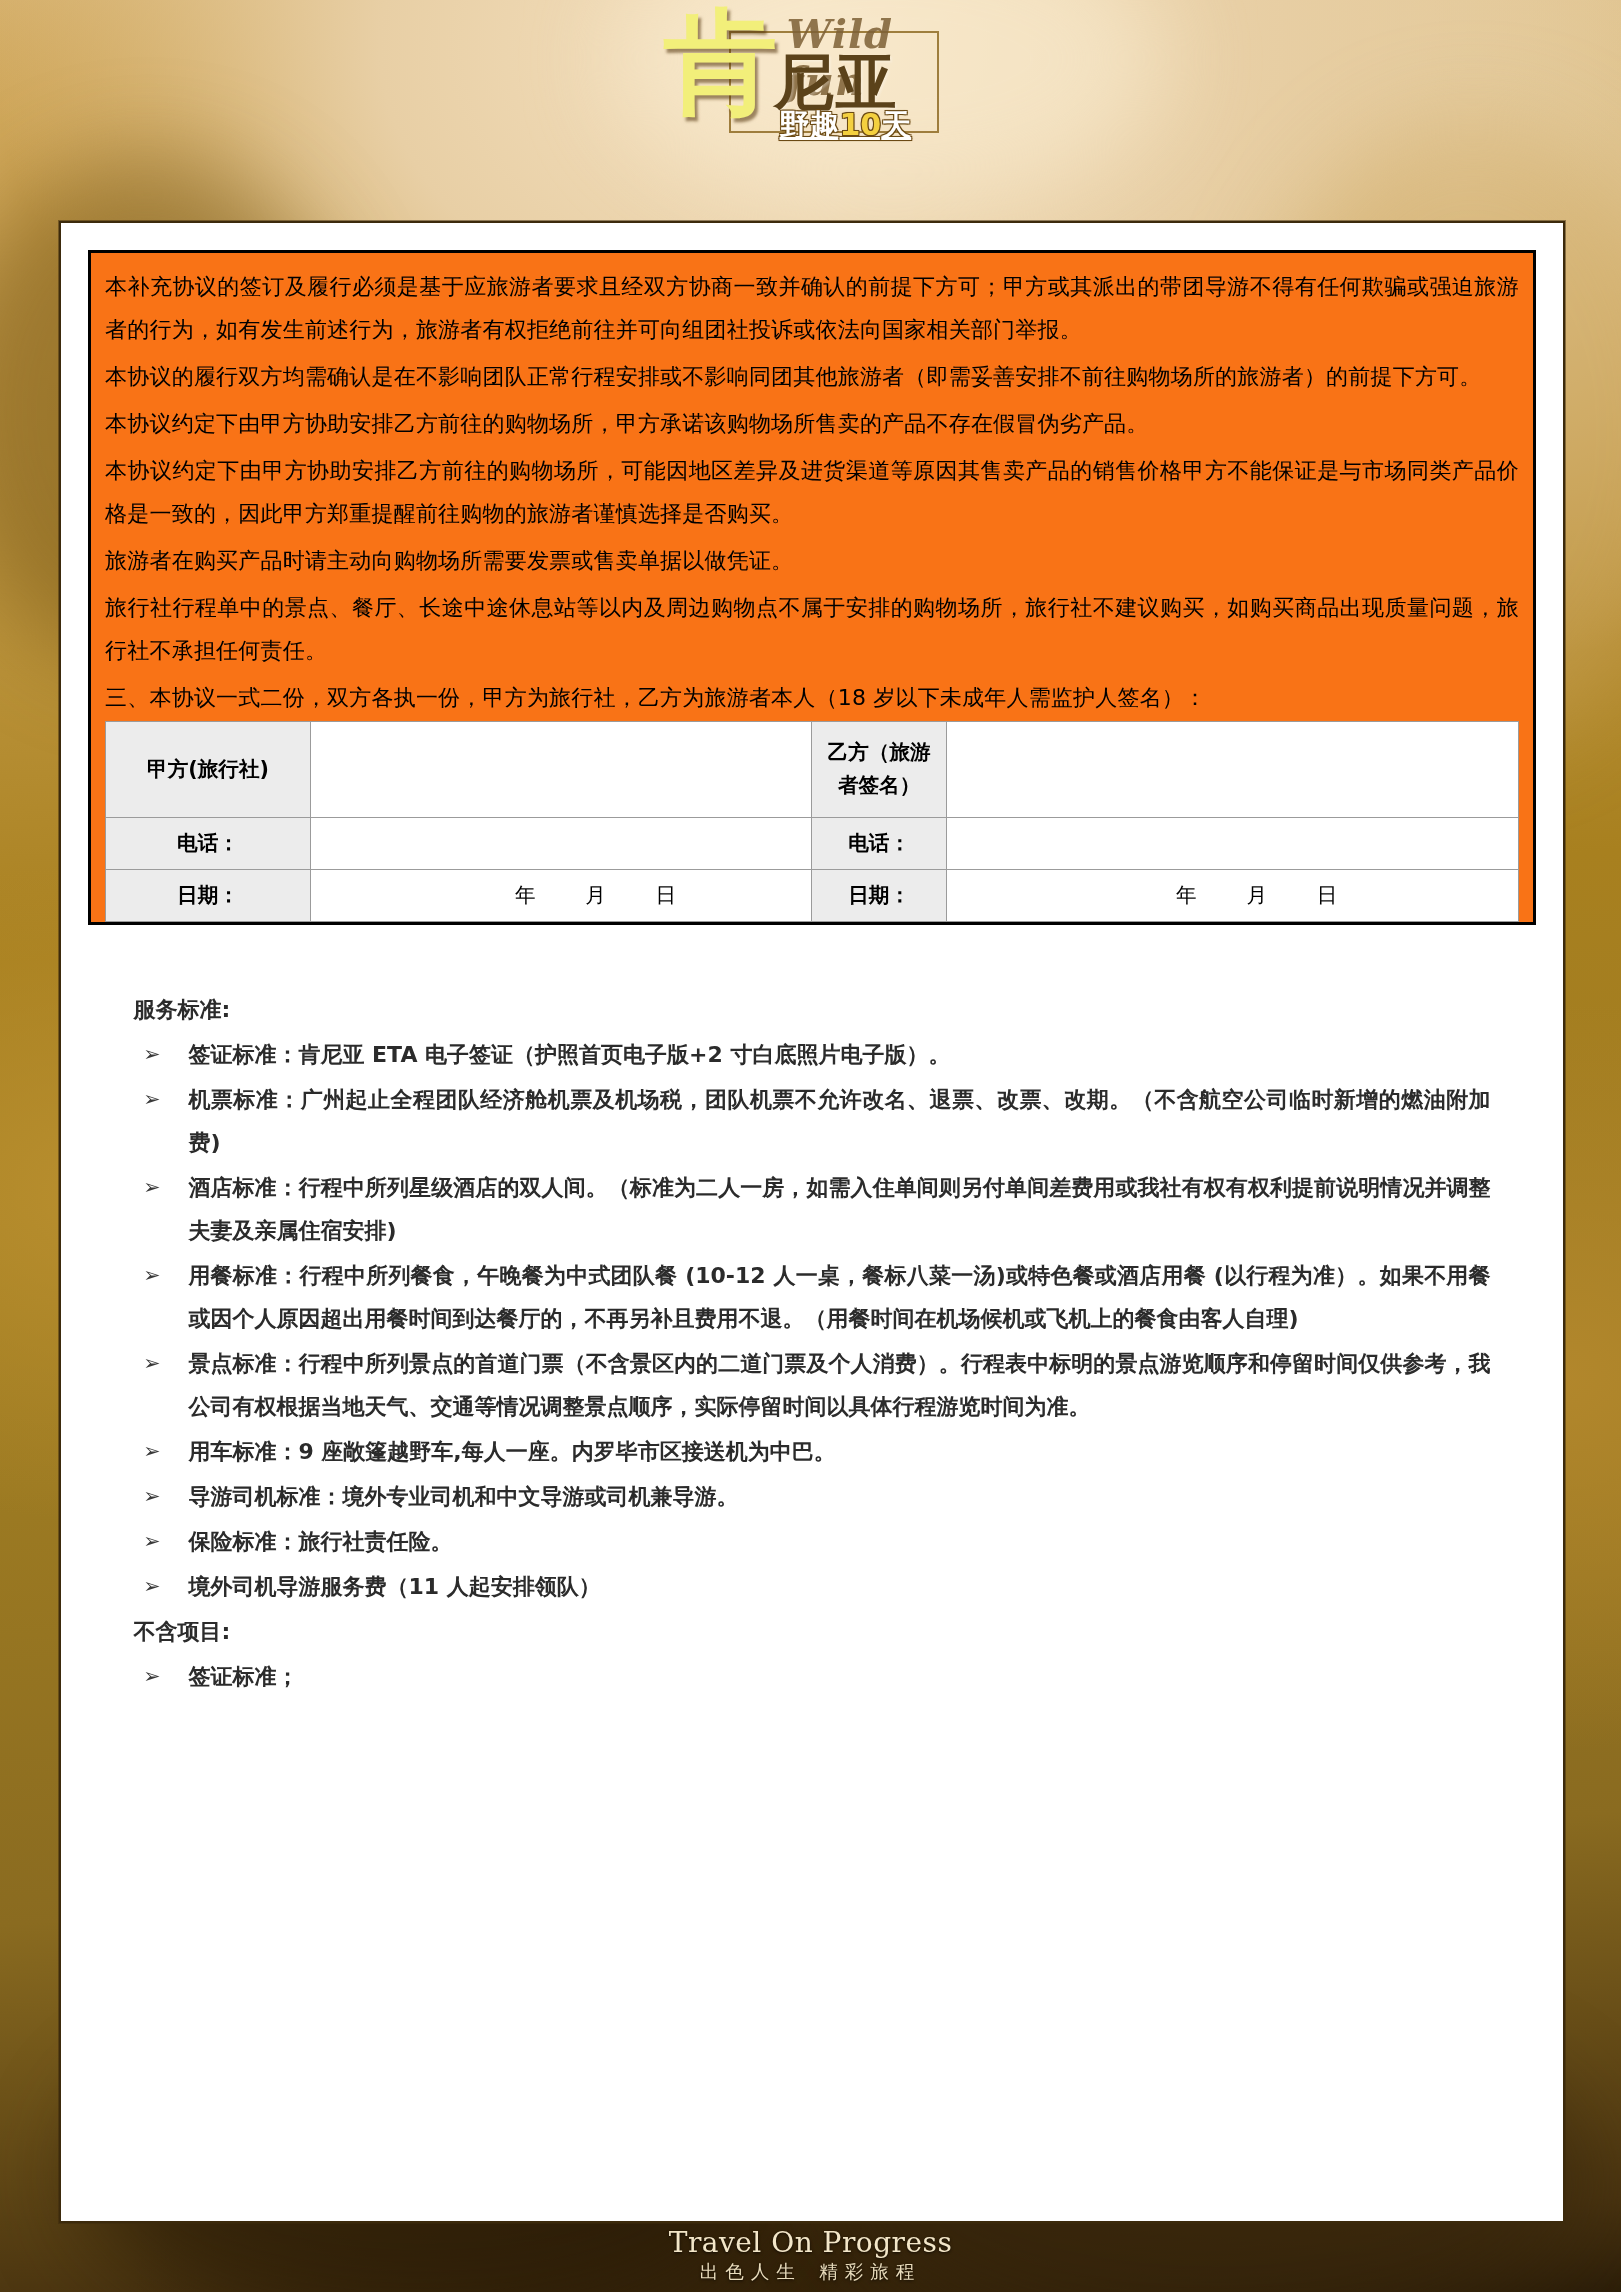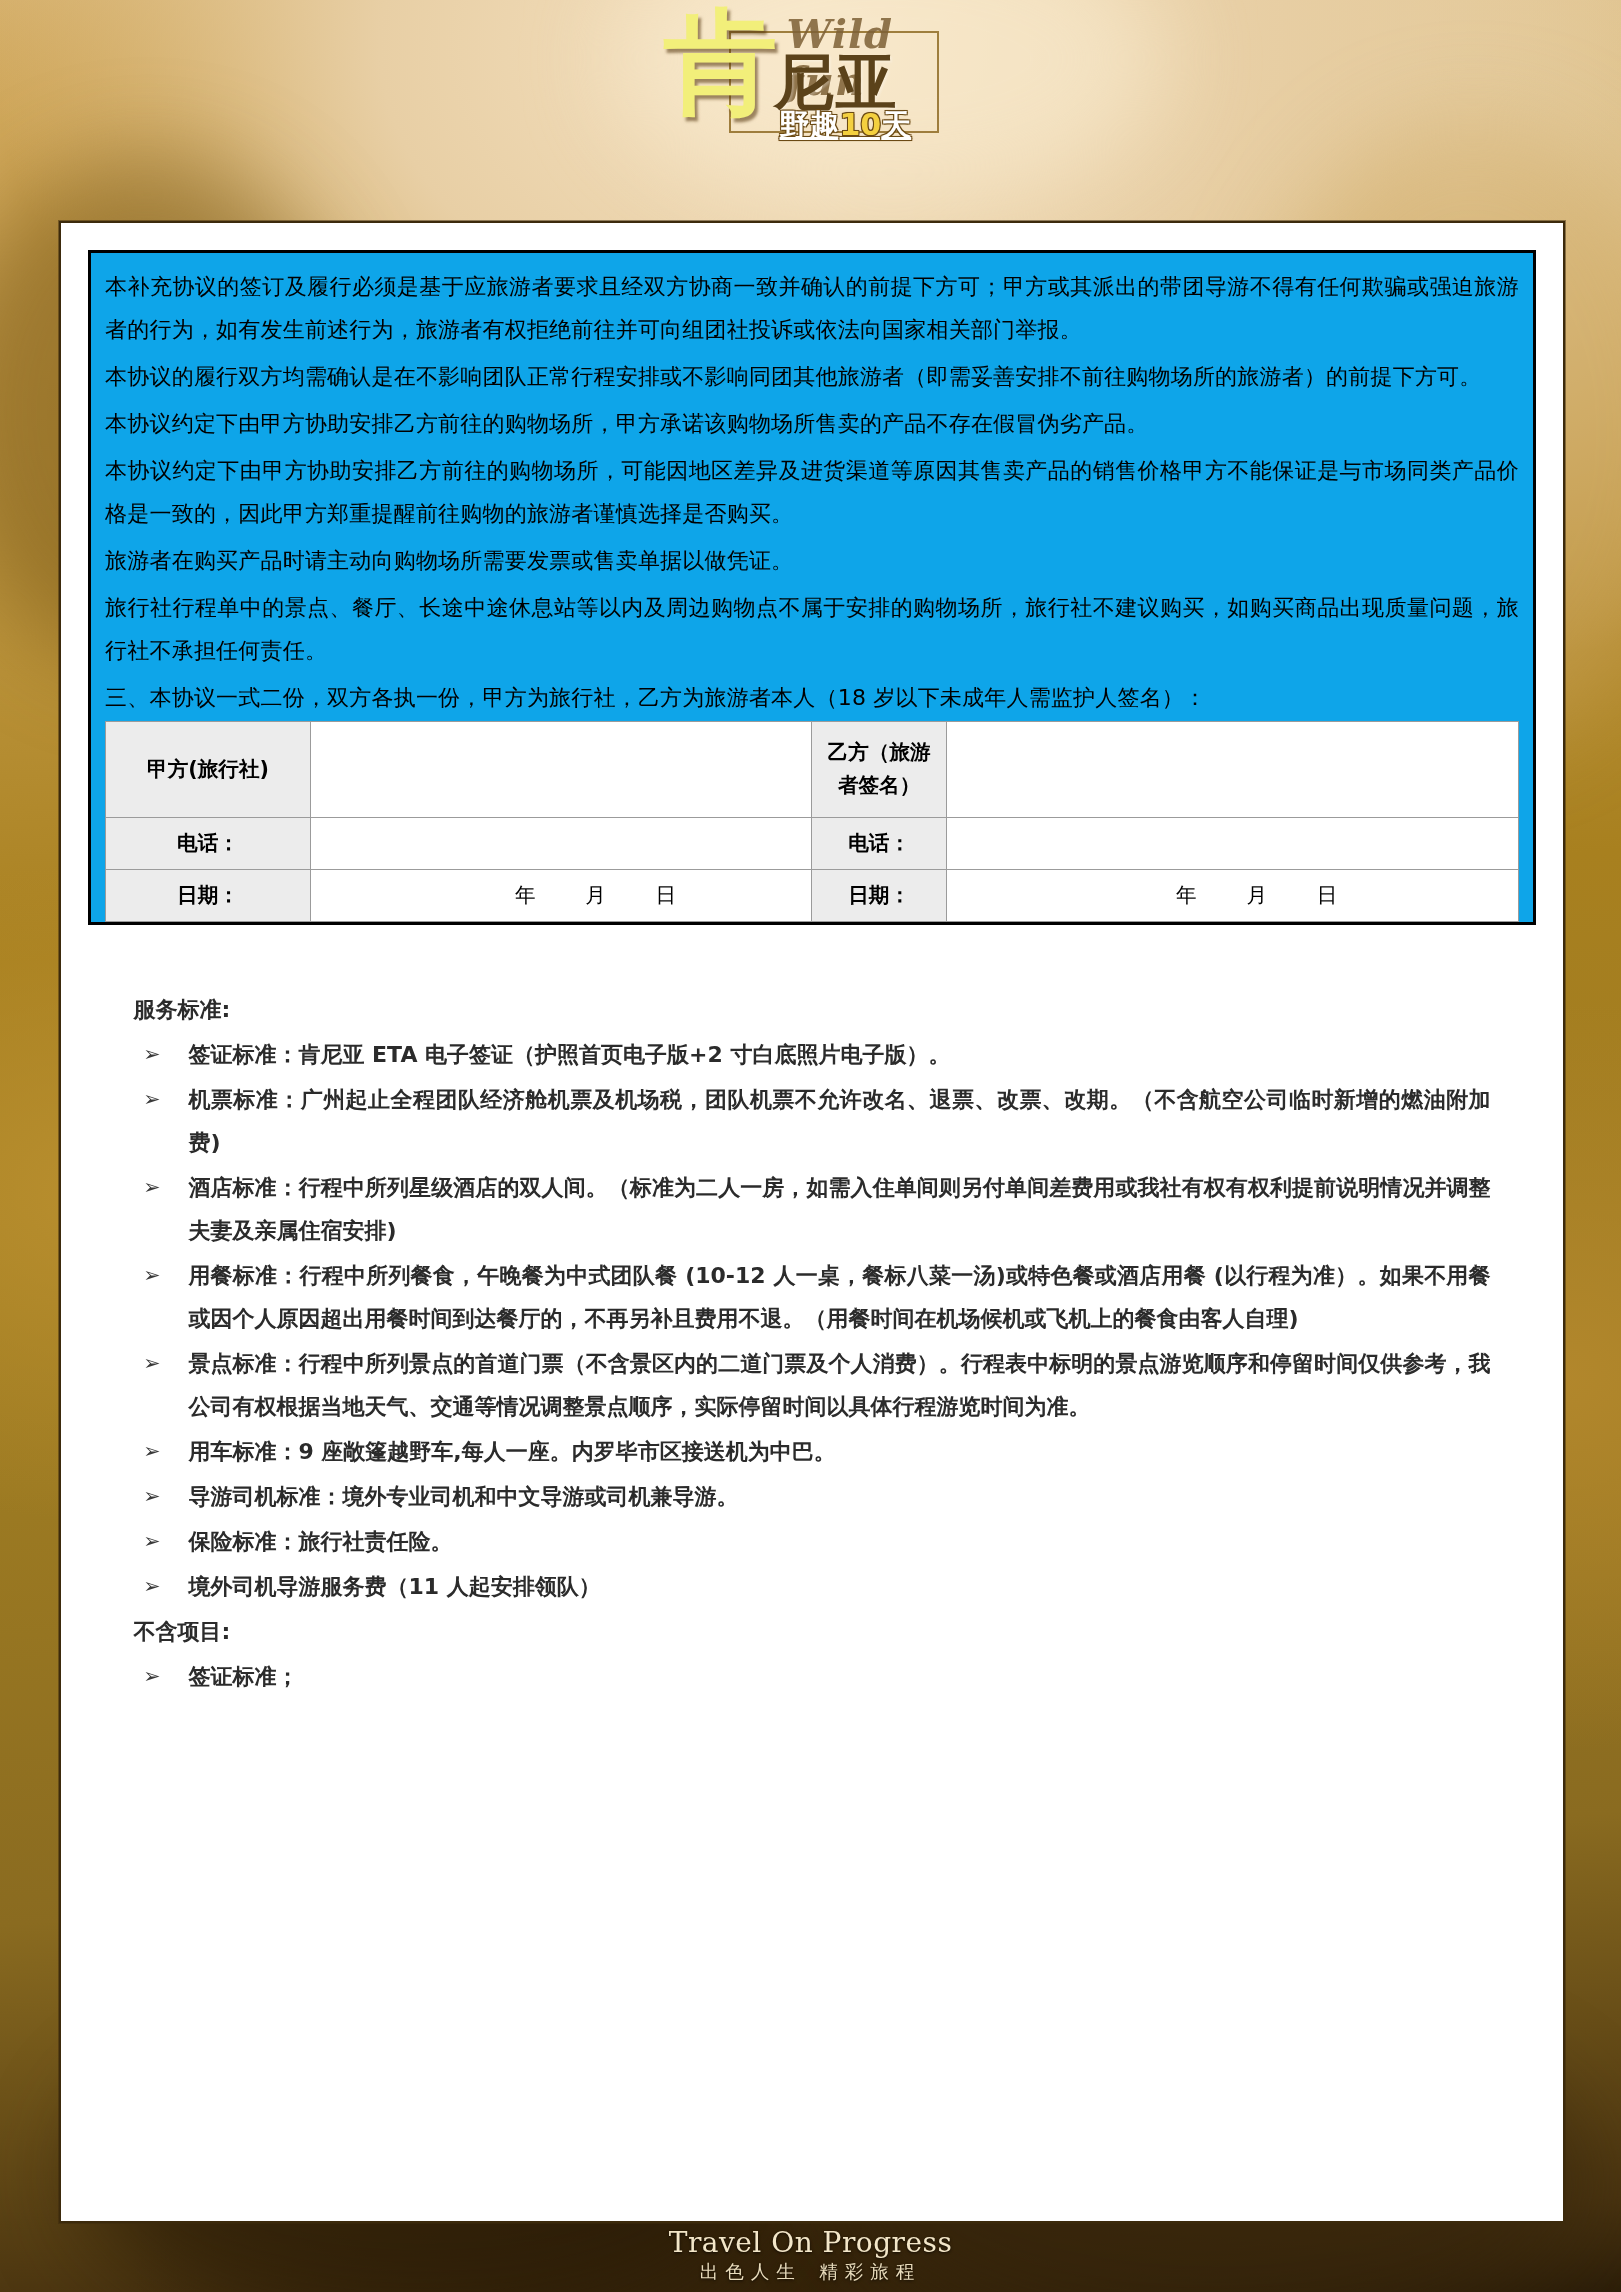--- a/index.html
+++ b/index.html
@@ -75,21 +75,21 @@
     background:#ffffff;
     border:2.9px solid #3c2a0c;
     box-sizing:border-box;
     box-shadow:0 0 0 1px rgba(60,42,12,.5);
   }
   .page-inner{padding:27.4px 27.4px 0 27.4px;}
 
   
   .contract{
     border:3.9px solid #000;
-    background:#0ea5e9;
+    background:#f97316;
     padding:11.8px 13.7px 0 13.7px;
     box-sizing:border-box;
   }
   .contract p{
     margin:0 0 3.9px 0;
     font-size:22px;
     line-height:43px;
     color:#000;
     text-align:justify;
     letter-spacing:0.2px;

